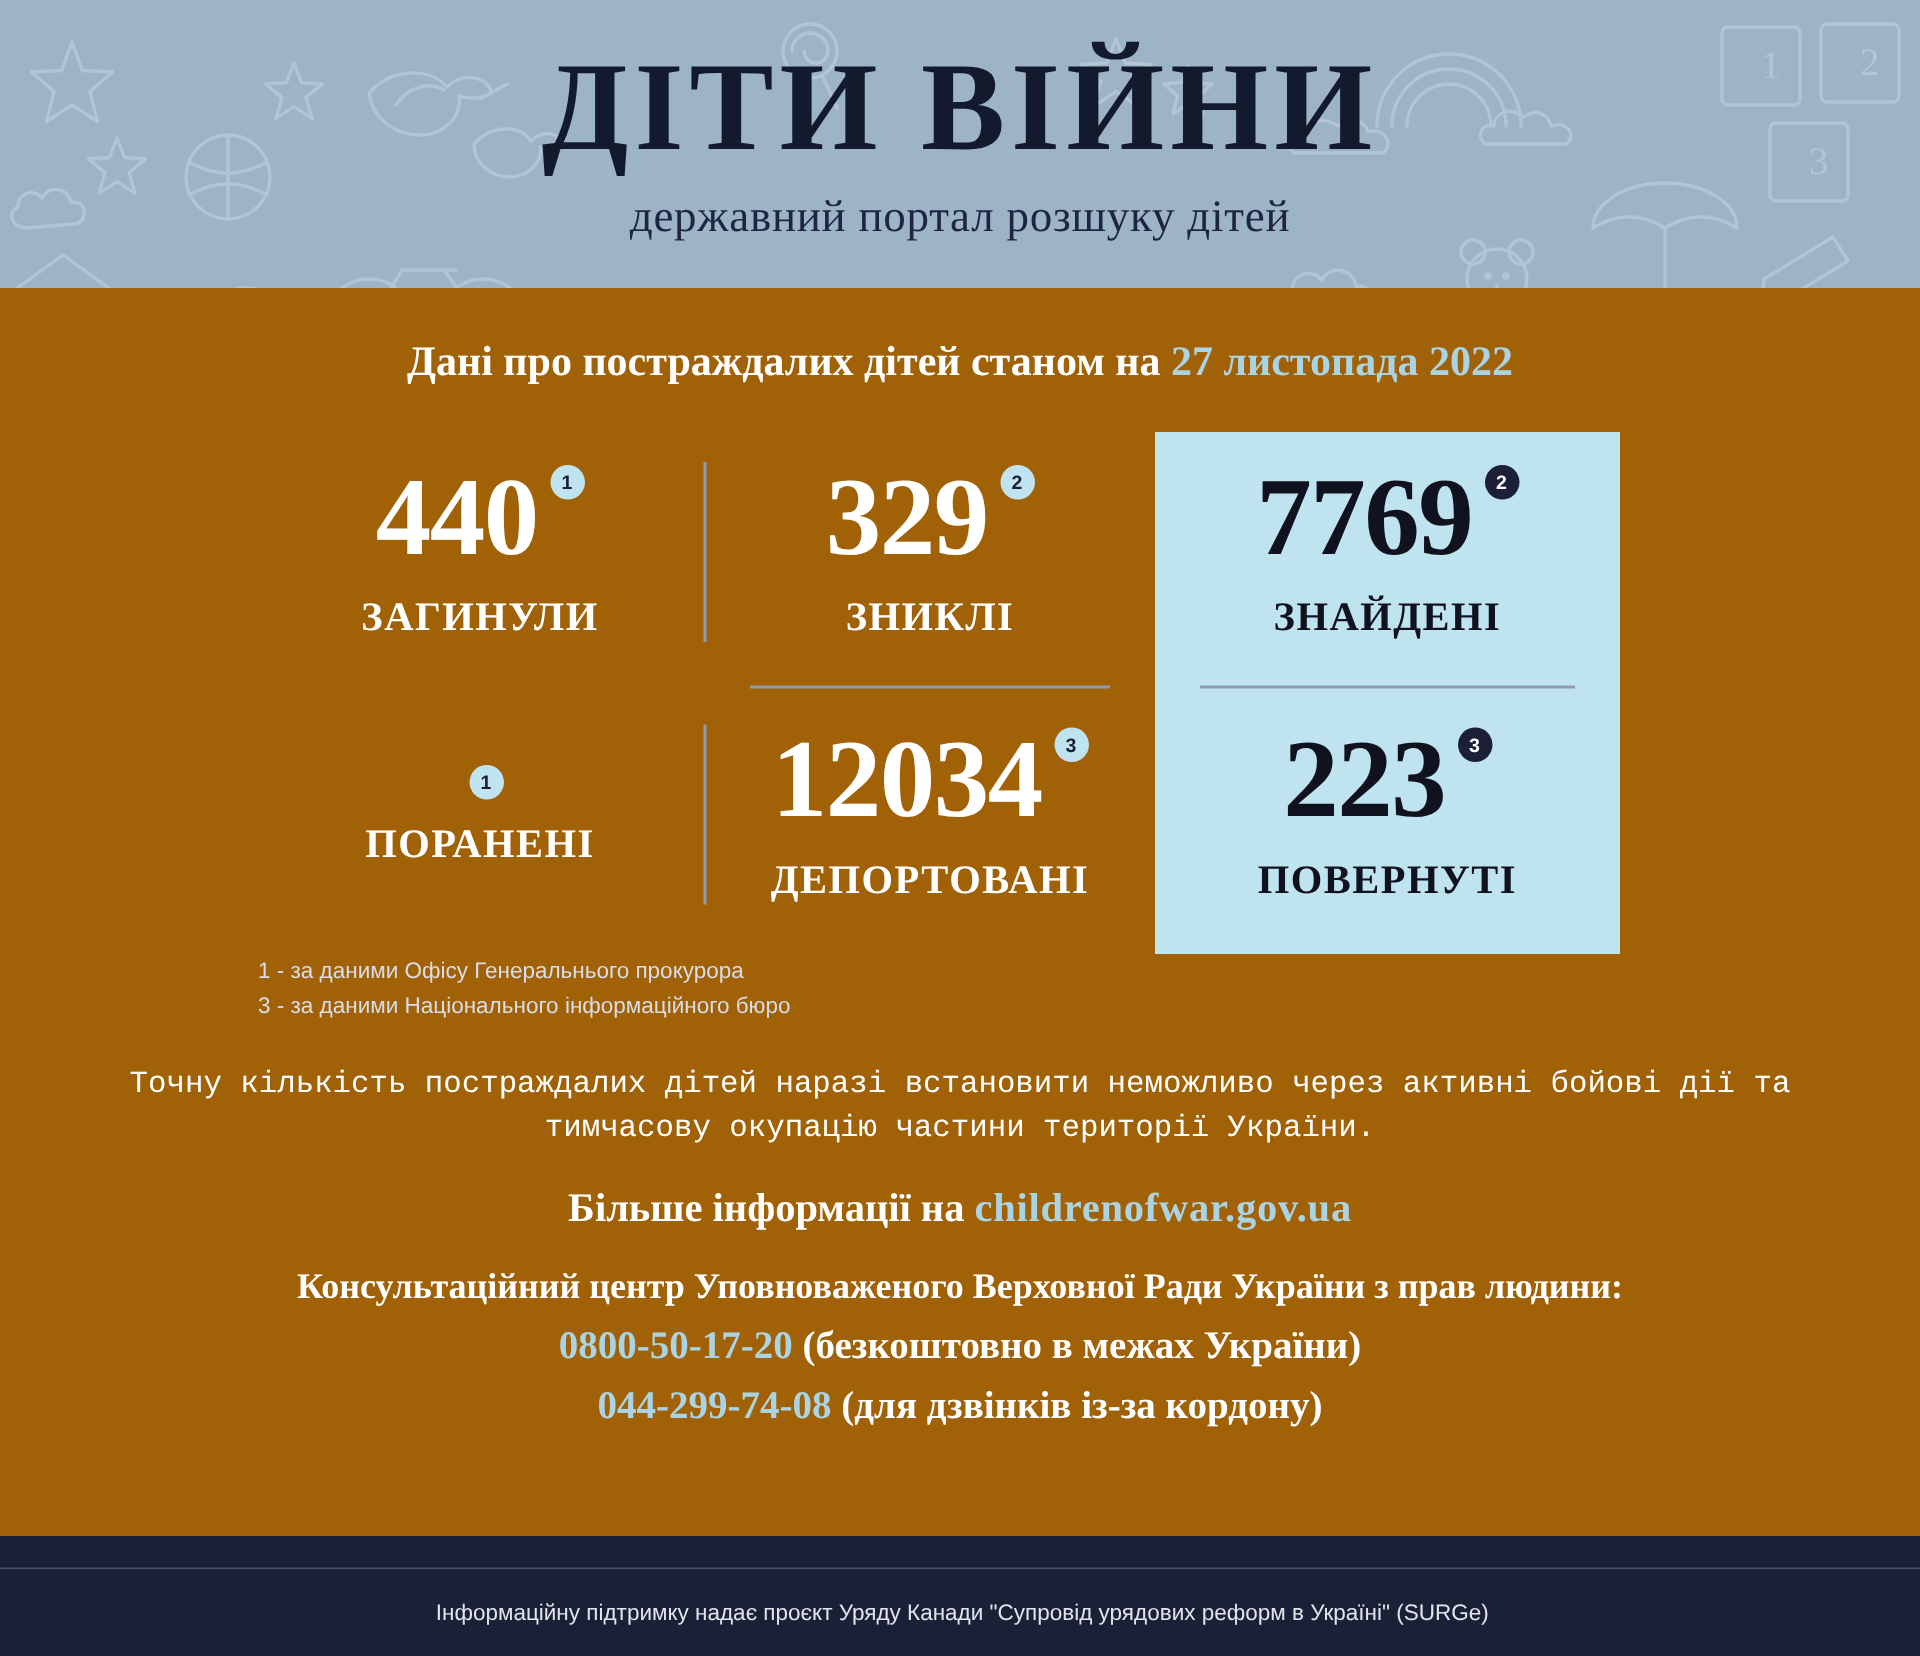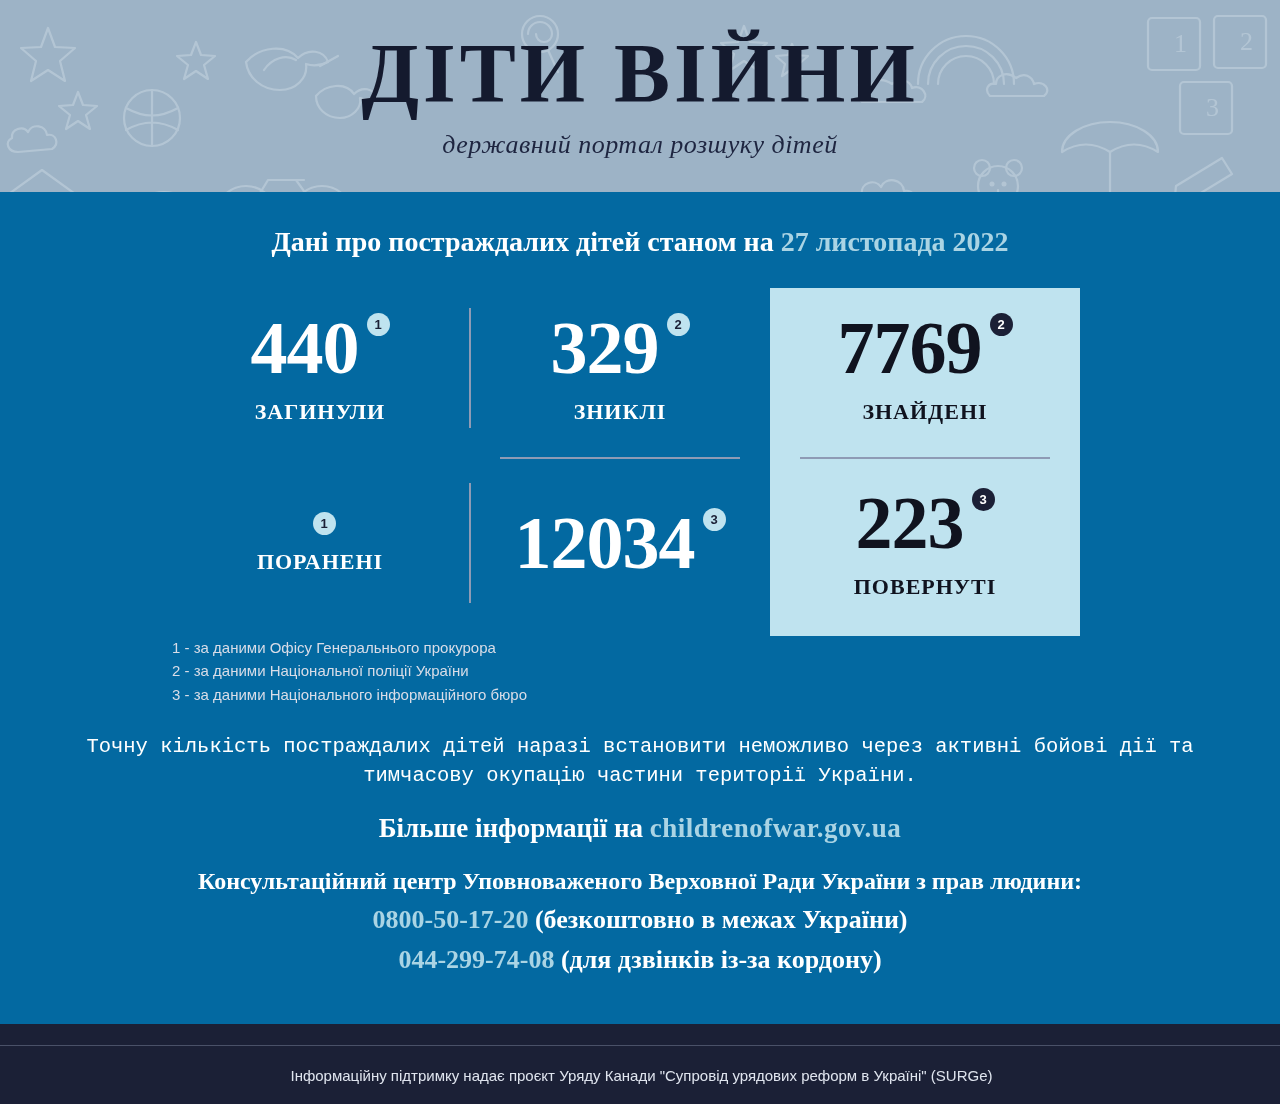--- a/index.html
+++ b/index.html
@@ -44,32 +44,31 @@
     font-family: "Liberation Serif", serif;
     font-size: 84px;
     font-weight: 700;
     color: #141a2e;
     letter-spacing: 4px;
     line-height: 1;
     margin: 0 0 14px 0;
   }
   .site-subtitle {
     font-family: "Liberation Serif", serif;
-    font-size: 26px;
+    font-size: 30px;
     color: #1e2540;
     letter-spacing: 0.5px;
     margin: 0;
-    font-style: italic;
   }
 
   
   .content {
     position: relative;
     padding: 0 0 0 0;
-    background: #0369a1;
+    background: #a16207;
     height: 832px;
   }
   .data-date-line {
     text-align: center;
     padding-top: 34px;
     font-family: "Liberation Serif", serif;
     font-size: 28px;
     color: #ffffff;
     font-weight: 700;
   }
@@ -116,21 +115,21 @@
     font-family: "Liberation Serif", serif;
     font-size: 74px;
     font-weight: 700;
     line-height: 1;
     color: #ffffff;
     letter-spacing: -1px;
   }
   .stat .label {
     margin-top: 14px;
     font-family: "Liberation Serif", serif;
-    font-size: 22px;
+    font-size: 27px;
     font-weight: 700;
     color: #ffffff;
     letter-spacing: 1px;
     text-align: right;
   }
   .stat .sup {
     width: 23px;
     height: 23px;
     border-radius: 50%;
     background: #bfe3ef;
@@ -380,36 +379,36 @@
             <span class="sup">1</span>
           </div>
           <div class="label">ПОРАНЕНІ</div>
         </div>
 
         <div class="stat">
           <div class="numrow">
             <span class="num">12034</span>
             <span class="sup">3</span>
           </div>
+          <div class="label">ДЕПОРТОВАНІ</div>
         </div>
 
         <div class="stat on-light">
           <div class="numrow">
             <span class="num">223</span>
             <span class="sup">3</span>
           </div>
           <div class="label">ПОВЕРНУТІ</div>
         </div>
 
       </div>
     </div>
 
     <div class="footnotes">
       <div>1 - за даними Офісу Генеральнього прокурора</div>
-      <div>2 - за даними Національної поліції України</div>
       <div>3 - за даними Національного інформаційного бюро</div>
     </div>
 
     <div class="disclaimer">Точну кількість постраждалих дітей наразі встановити неможливо через активні бойові дії та тимчасову окупацію частини території України.</div>
 
     <div class="more-info">
       <span>Більше інформації на</span>
       <span class="url">childrenofwar.gov.ua</span>
     </div>
 

